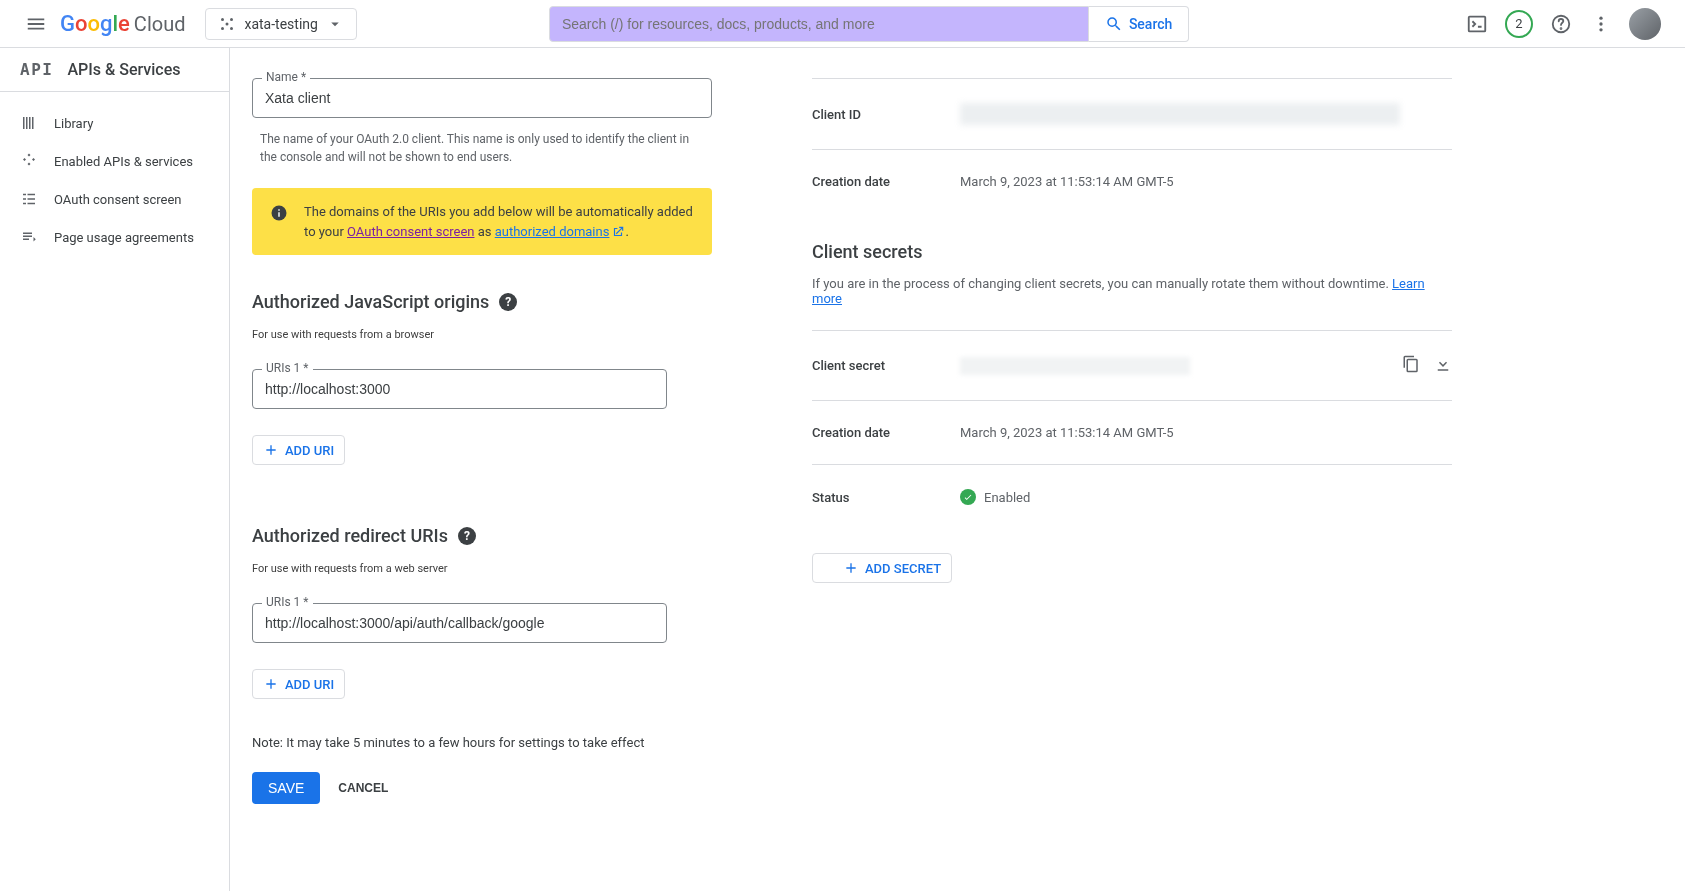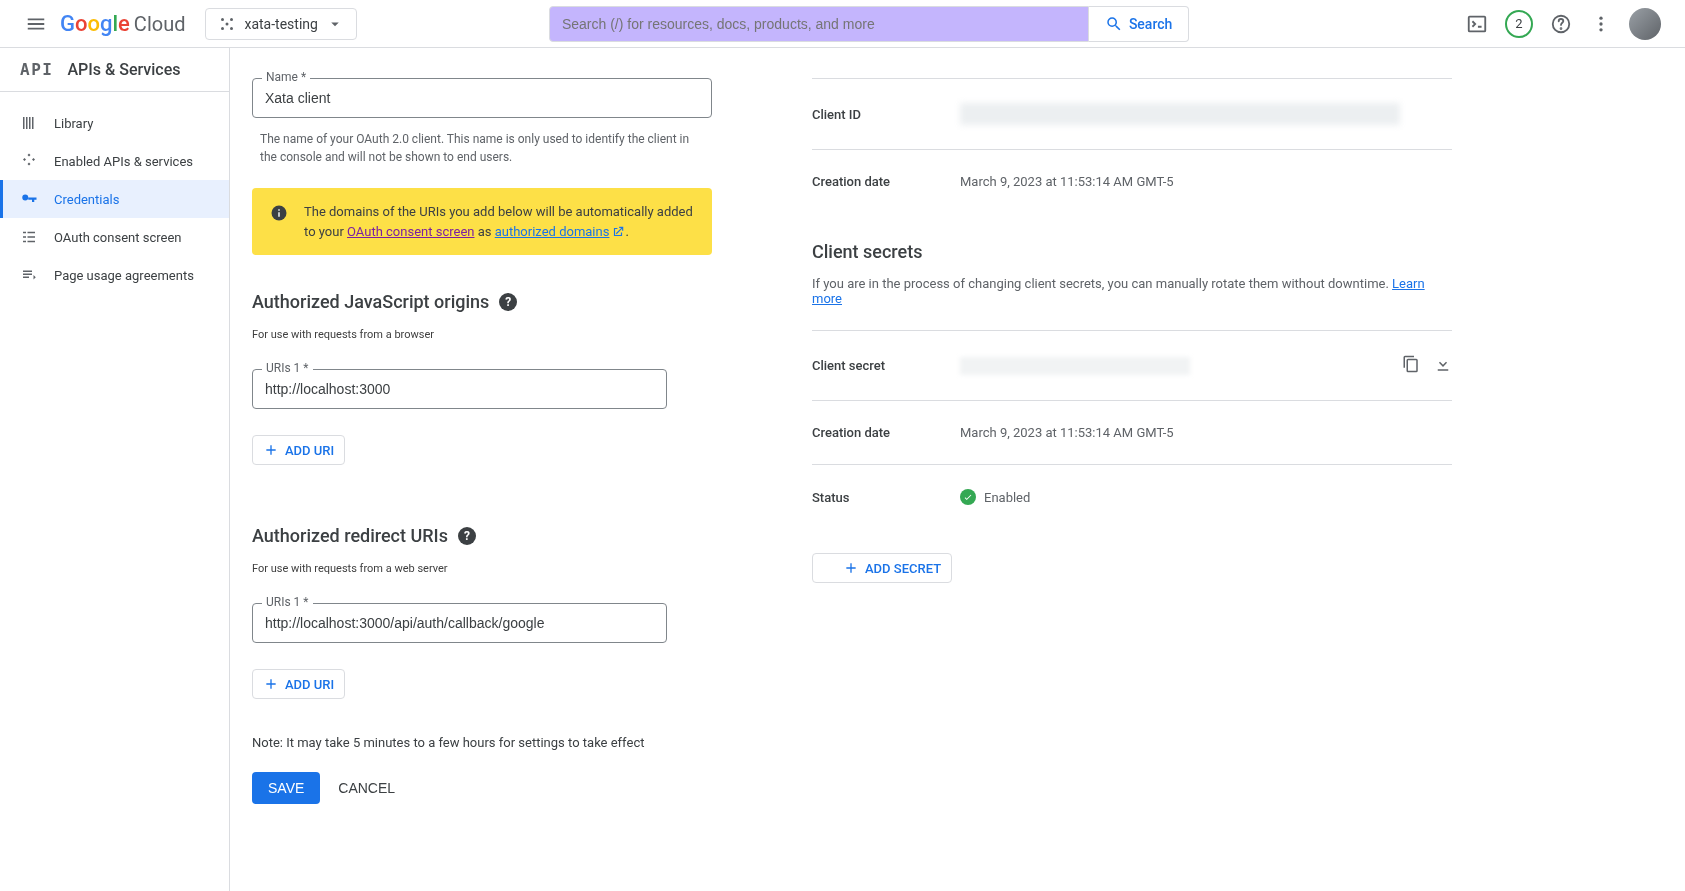--- a/index.html
+++ b/index.html
@@ -58,21 +58,21 @@
 .section-sub { font-size: 11px; color: #404040; margin-top: 16px; }
 
 .uri-field { margin-top: 28px; }
 .uri-field .form-field { width: 415px; }
 
 .add-btn { display: inline-flex; align-items: center; gap: 6px; border: 1px solid #dadce0; border-radius: 4px; padding: 6px 10px; color: #1a73e8; font-size: 13px; font-weight: 500; cursor: pointer; margin-top: 20px; }
 
 .note { font-size: 13px; margin-top: 36px; }
 .btn-row { display: flex; gap: 18px; margin-top: 22px; }
 .btn-primary { background: #1a73e8; color: #fff; border: none; border-radius: 4px; padding: 8px 16px; font-size: 14px; font-weight: 500; cursor: pointer; }
-.btn-text { background: none; border: none; font-size: 14px; font-weight: 400; color: #3c4043; cursor: pointer; }
+.btn-text { background: none; border: none; font-size: 12px; font-weight: 700; color: #3c4043; cursor: pointer; }
 
 
 .info-row { display: flex; border-top: 1px solid #dadce0; padding: 24px 0; font-size: 13px; align-items: center; }
 .info-row:first-child { border-top: 1px solid #dadce0; }
 .info-key { width: 148px; color: #3c4043; font-weight: 500; }
 .info-val { flex: 1; color: #5f6368; display: flex; align-items: center; gap: 8px; }
 .redacted { width: 230px; height: 18px; background: #f1f3f4; filter: blur(2px); }
 .redacted-lg { width: 440px; height: 22px; background: #eceff1; filter: blur(3px); }
 .secrets-h { font-size: 18px; font-weight: 500; margin-top: 28px; color: #3c4043; }
 .secrets-sub { font-size: 13px; color: #5f6368; margin-top: 14px; margin-bottom: 24px; }
@@ -156,26 +156,20 @@
           <path d="M4 4h2v16H4zm4 0h2v16H8zm4 0h2v16h-2zm4 0h2v16h-2z"></path>
         </svg>
       <span>Library</span>
     </div>
     <div class="sidebar-item">
       <svg viewBox="0 0 24 24" fill="#5f6368">
           <path d="M12 2l2 2-2 2-2-2zm6 6l2 2-2 2-2-2zM6 8l2 2-2 2-2-2zm6 6l2 2-2 2-2-2z"></path>
         </svg>
       <span>Enabled APIs &amp; services</span>
     </div>
-    <div class="sidebar-item active">
-      <svg viewBox="0 0 24 24" fill="#1a73e8">
-          <path d="M7 14a4 4 0 110-8 4 4 0 010 8zm4-4h11v3h-3v3h-3v-3h-5"></path>
-        </svg>
-      <span>Credentials</span>
-    </div>
     <div class="sidebar-item">
       <svg viewBox="0 0 24 24" fill="#5f6368">
           <path d="M4 5h4v2H4zm6 0h10v2H10zM4 11h4v2H4zm6 0h10v2H10zM4 17h4v2H4zm6 0h10v2H10z"></path>
         </svg>
       <span>OAuth consent screen</span>
     </div>
     <div class="sidebar-item">
       <svg viewBox="0 0 24 24" fill="#5f6368">
           <path d="M4 6h12v2H4zm0 4h12v2H4zm0 4h8v2H4zm14-2l3 3-3 3"></path>
         </svg>

